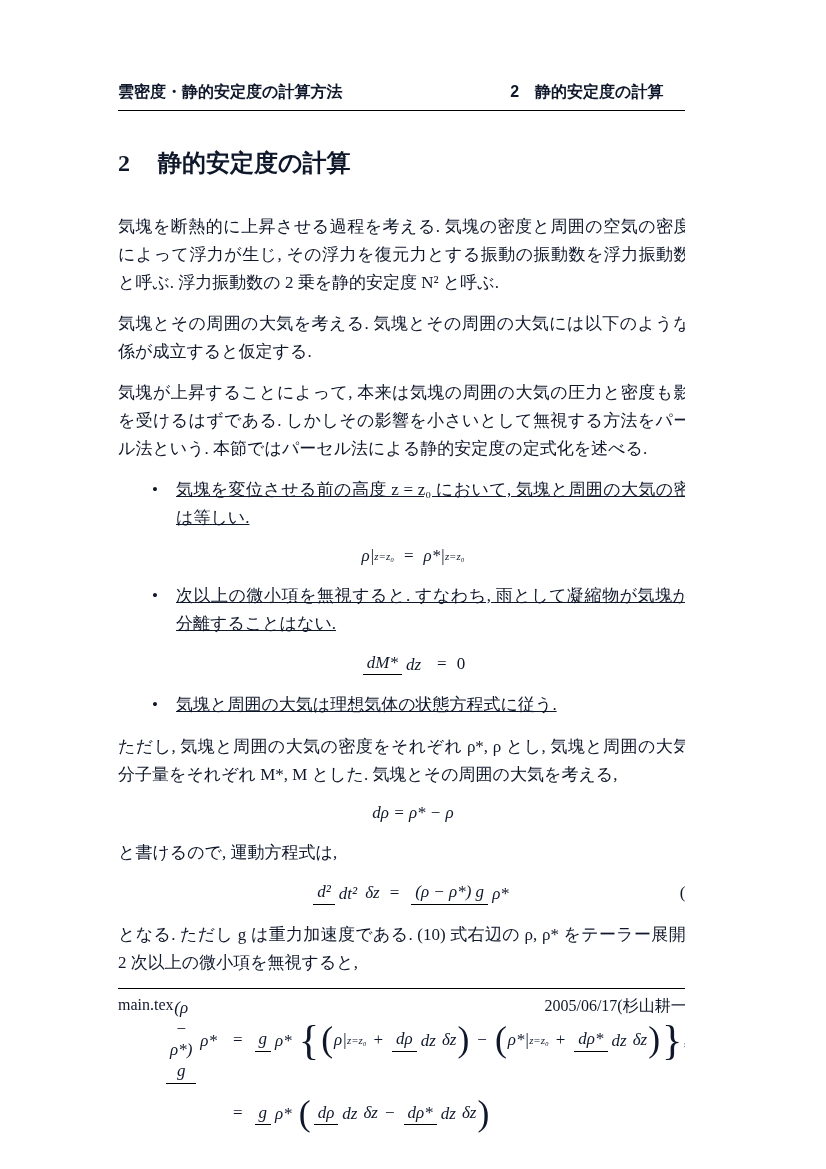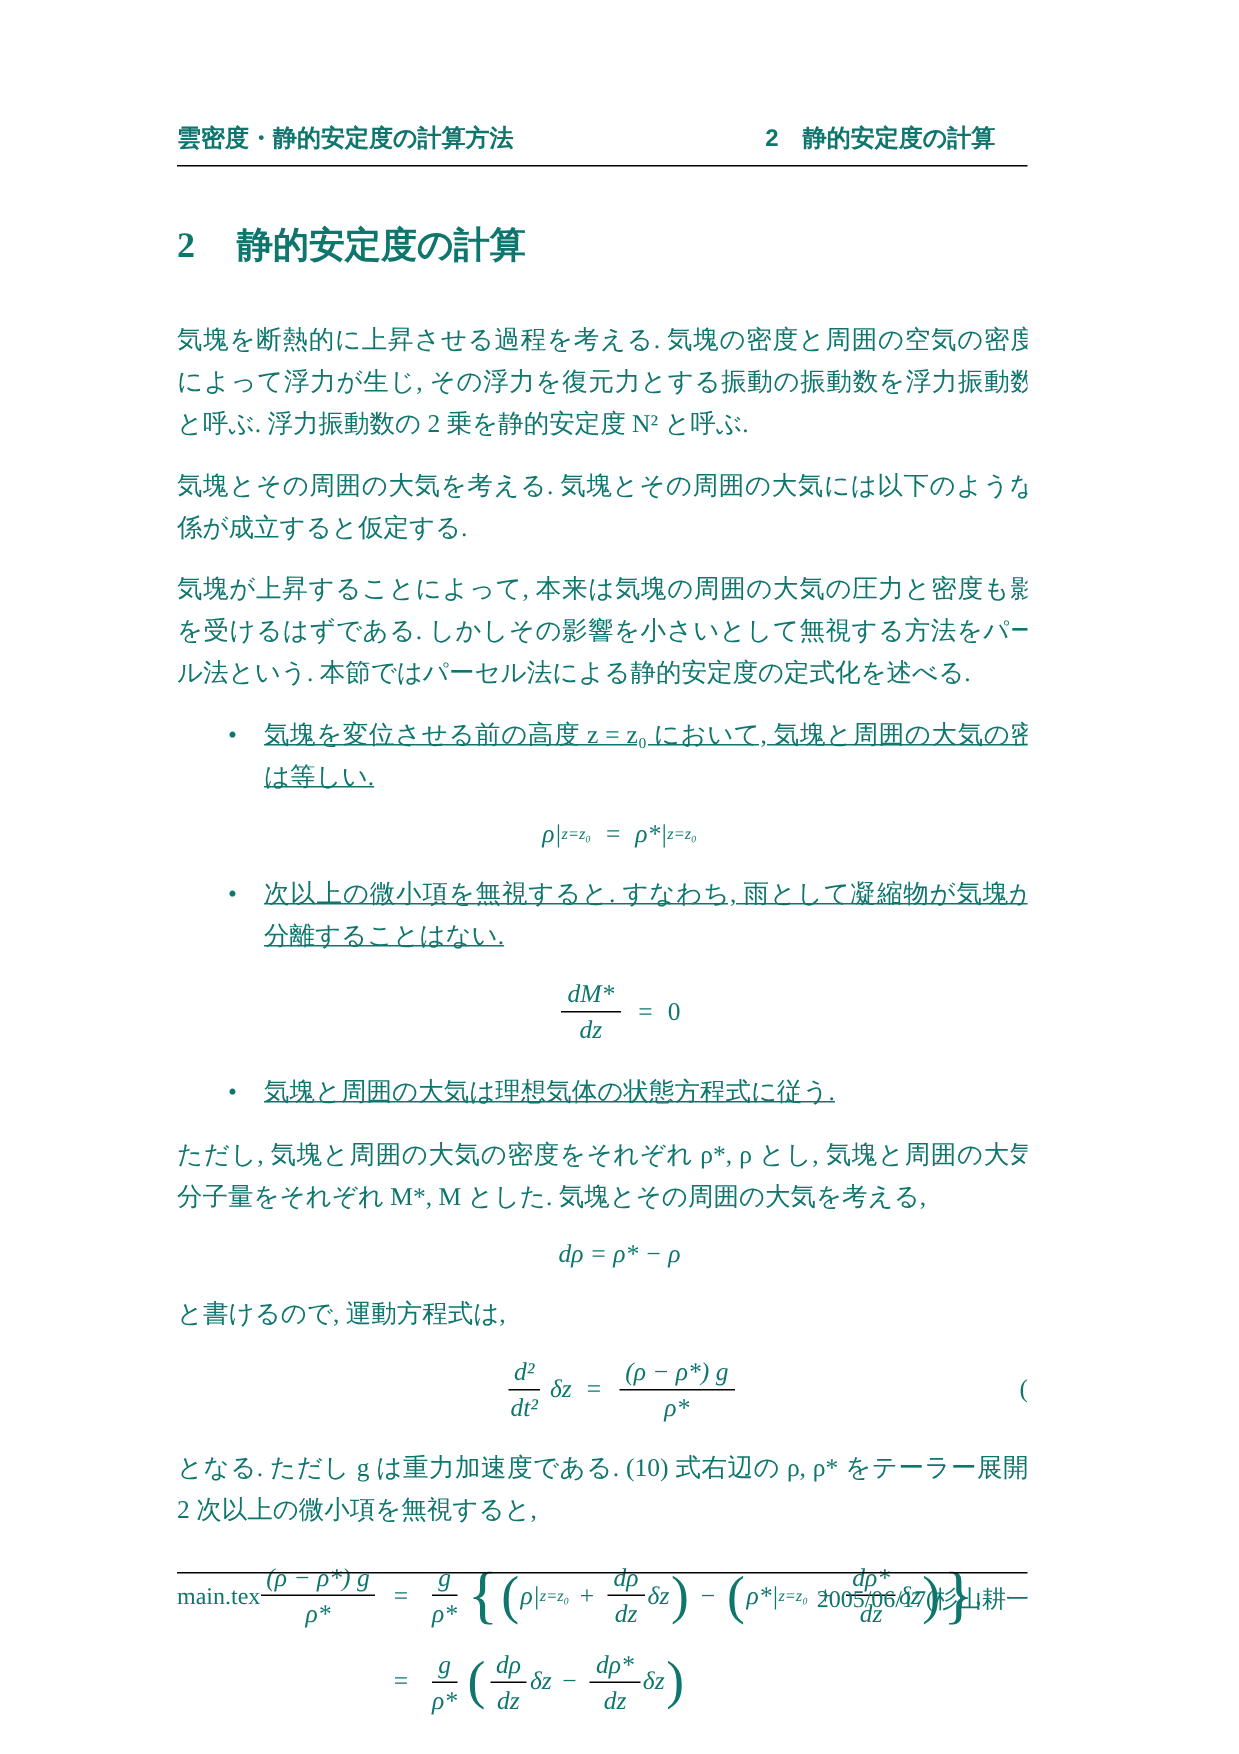--- a/index.html
+++ b/index.html
@@ -1,19 +1,19 @@
 <!DOCTYPE html>
 <html><head>
 <meta charset="utf-8">
 <style>
   html, body { margin: 0; padding: 0; background: #ffffff; }
   .page {
     position: relative;
     width: 685px; height: 1169px;
-    background: #ffffff; color: #0f766e;
+    background: #ffffff; color: #0f172a;
     font-family: "Liberation Serif", "DejaVu Serif", serif;
     font-size: 17px;
     overflow: hidden;
   }
   .content { position: absolute; left: 118px; top: 82px; width: 590px; }
 
   
   .pheader {
     display: flex; justify-content: space-between; align-items: baseline;
     border-bottom: 1.5px solid #000; padding-bottom: 7px;
@@ -37,21 +37,21 @@
   .bitem { display: flex; padding-left: 34px; margin: 0 0 13px; line-height: 28px; }
   .bullet { width: 24px; flex: none; }
   .btext { flex: 1; text-align: justify; text-decoration: underline; }
 
   
   .eqrow { display: flex; align-items: center; margin: 14px 0 16px; }
   .eqrow .sp  { width: 46px; flex: none; }
   .eqrow .eqc { flex: 1; display: flex; justify-content: center; align-items: center; font-style: italic; }
   .eqrow .tag { width: 46px; flex: none; text-align: right; font-style: normal; }
 
-  .frac { display: inline-flex; flex-direction: column; align-items: center; margin: 0 2px; text-align: center; line-height: 1.25; }
+  .frac { display: inline-flex; flex-direction: row; align-items: center; margin: 0 2px; text-align: center; line-height: 1.25; }
   .frac .num { padding: 0 4px 1px; border-bottom: 1px solid #000; display: block; }
   .frac .den { padding: 1px 4px 0; display: block; }
 
   sub.msub { font-size: 64%; line-height: 0; }
   .rel { margin: 0 10px; font-style: normal; }
   .op  { margin: 0 7px;  font-style: normal; }
   .up  { font-style: normal; }
   .dparen { font-size: 210%; font-style: normal; font-weight: 300; line-height: 1; margin: 0 1px; }
   .dbrace { font-size: 250%; font-style: normal; font-weight: 300; line-height: 1; margin: 0 1px; }
   .marg { margin-left: 2px; }
@@ -63,21 +63,21 @@
     flex: 1; display: grid; grid-template-columns: auto auto auto;
     justify-content: center; align-items: center; row-gap: 12px;
     font-style: italic;
   }
   .eqnarray .cl { justify-self: end; display: flex; align-items: center; }
   .eqnarray .cm { padding: 0 10px; font-style: normal; }
   .eqnarray .cr { justify-self: start; display: flex; align-items: center; }
 
   
   .pfooter {
-    position: absolute; left: 118px; width: 590px; top: 1048px;
+    position: absolute; left: 118px; width: 590px; top: 988px;
     border-top: 1.5px solid #000; padding-top: 7px;
     display: flex; justify-content: space-between;
     font-size: 16px;
   }
 </style>
 </head>
 <body>
 
 <div class="page">
   <div class="content">

